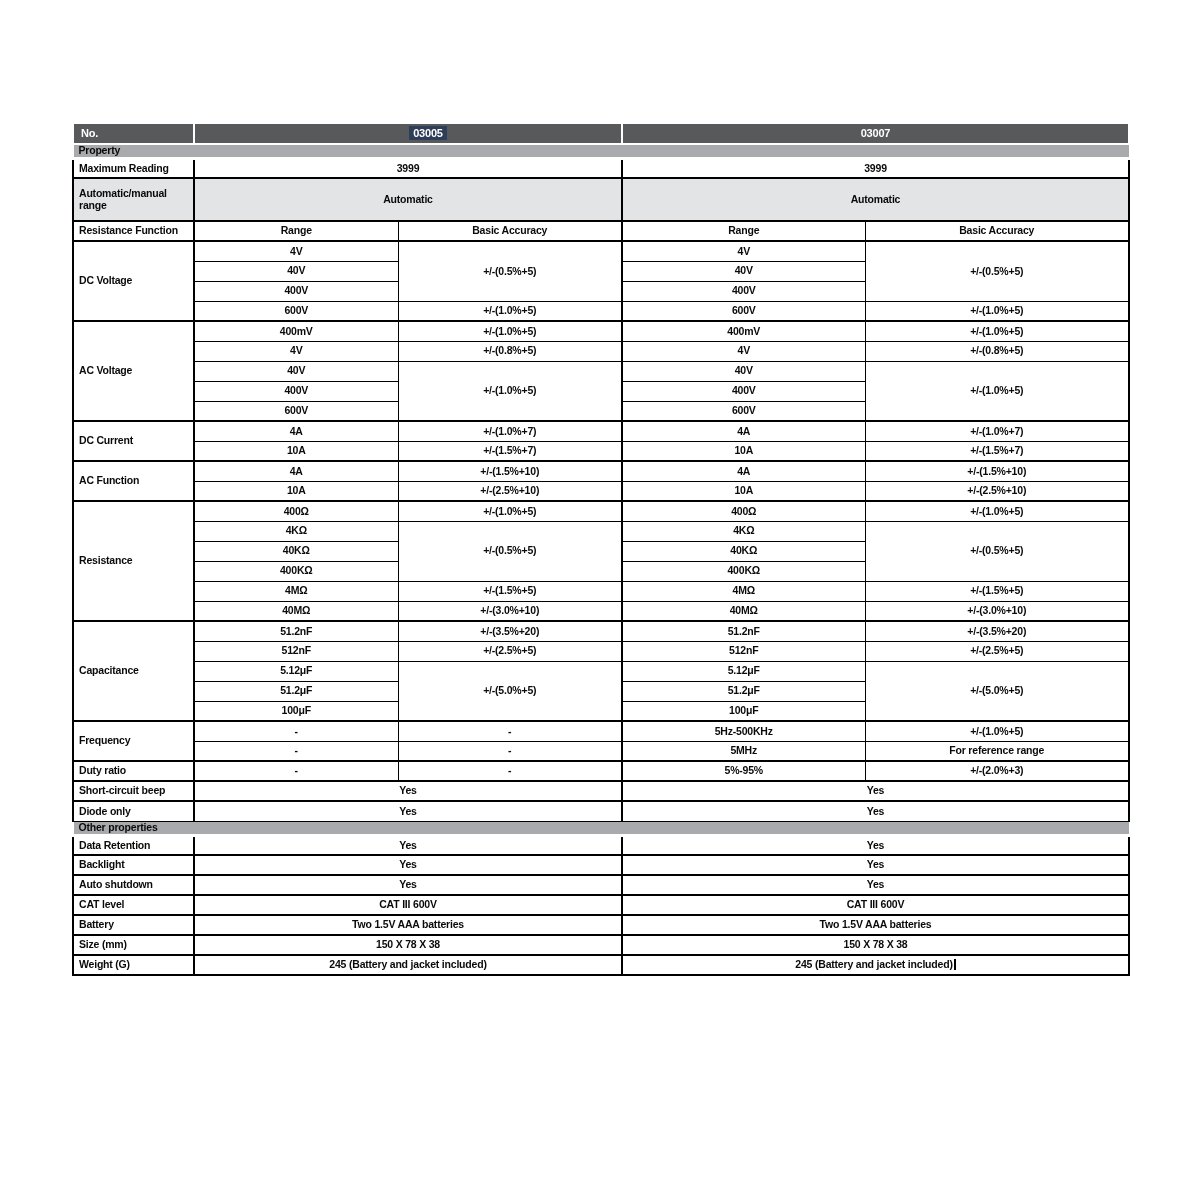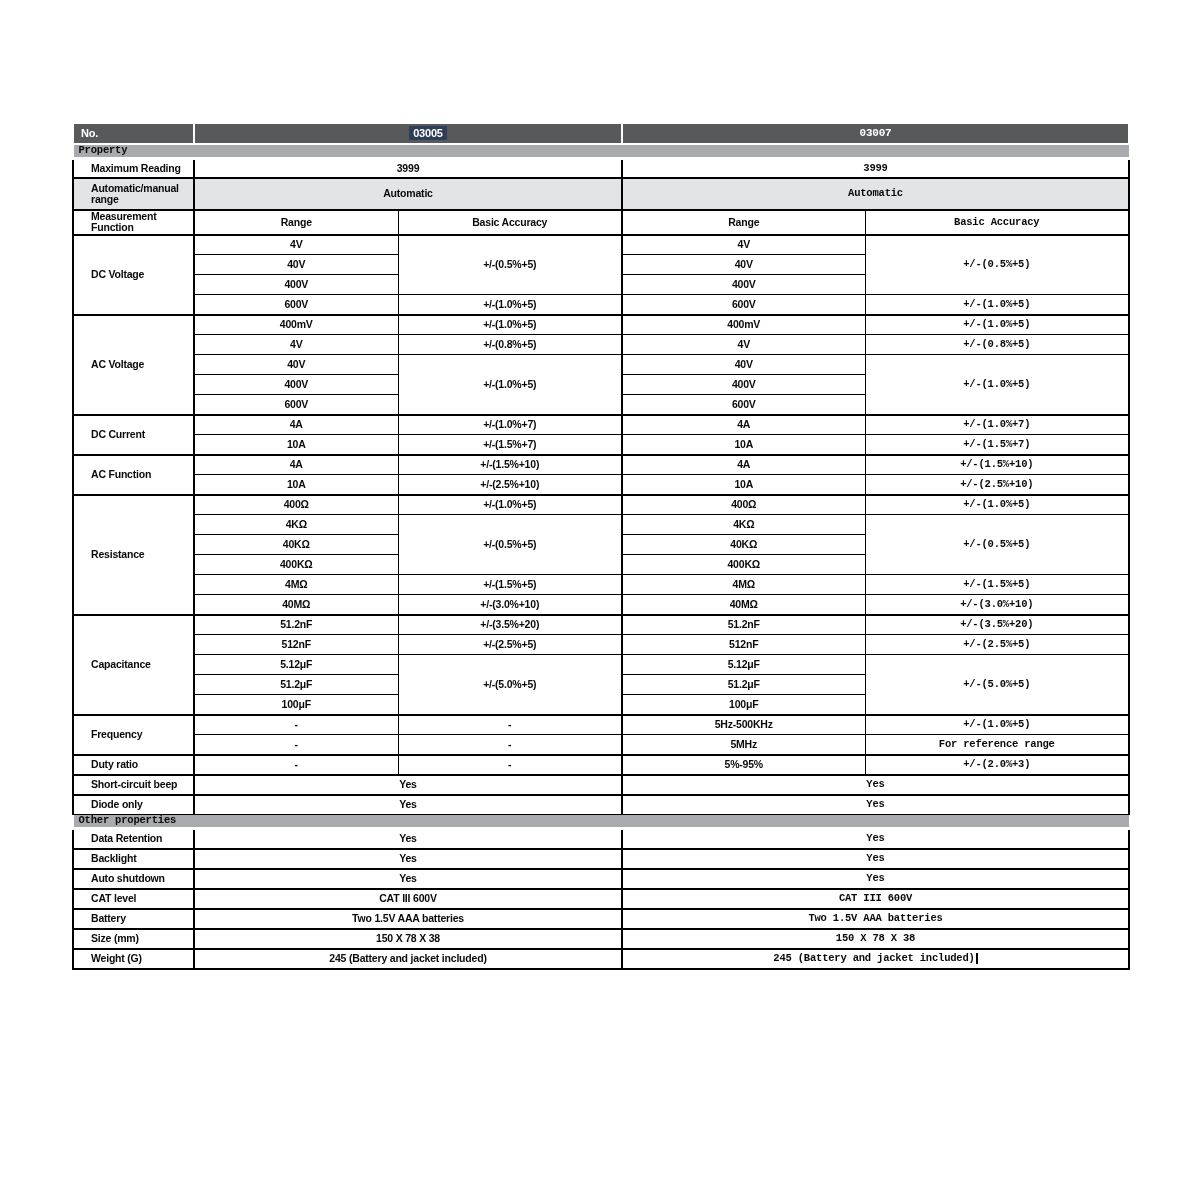--- a/index.html
+++ b/index.html
@@ -21,23 +21,23 @@
   table.spec{border-collapse:collapse;table-layout:fixed;width:1056px;}
   td{
     border:1px solid var(--border);
     height:20px;line-height:1.08;
     text-align:center;vertical-align:middle;
     font-size:10.5px;font-weight:700;color:#0a0a0a;
     letter-spacing:-0.2px;padding:0 2px;
     overflow:hidden;
   }
   td.cs0{border-left-width:2px;}
-  td.ce0{border-right-width:2px;text-align:left;padding-left:17px;}
+  td.ce0{border-right-width:2px;text-align:left;padding-left:5px;}
   td.ce2{border-right-width:2px;}
-  td.ce4{border-right-width:2px;font-family:Liberation Mono, monospace;}
+  td.ce4{border-right-width:2px;}
   tr.grp td{border-top-width:2px;}
   tr.last td{border-bottom-width:2px;}
   
   tr.hdr td{
     background:var(--header-bg);color:var(--header-text);
     border:0 solid #fff;border-right-width:2px;border-bottom-width:2px;
     height:20px;font-size:11px;
   }
   tr.hdr td.cs0{border-left-width:2px;border-left-color:#fff;}
   tr.hdr td.ce0{border-right-color:#fff;padding-left:7px;}
@@ -45,21 +45,21 @@
   tr.hdr td.ce4{border-right-color:#fff;}
   
   tr.band td{
     background:var(--band-bg);
     border:1px solid #fff;border-bottom:3px solid #fff;
     height:14px;text-align:left;padding-left:5px;color:#0a0a0a;
   }
   tr.band td.cs0{border-left-color:#fff;margin-top:43px;}
   tr.band td.ce4{border-right-color:#fff;}
   
-  tr.shade td{background:var(--shade-bg);height:32px;}
+  tr.shade td{background:var(--shade-bg);height:43px;}
   .selected{background:var(--sel-bg);color:#fff;padding:1px 4px;margin-left:40px;}
   .caret{
     display:inline-block;width:2px;height:11px;background:#000;
     vertical-align:text-bottom;margin-left:1px;
   }
 </style>
 </head>
 <body>
 
 <div class="page">
@@ -84,21 +84,21 @@
           <td class="cs0 ce0"><span>Maximum Reading</span></td>
           <td colspan="2" class="cs1 ce2"><span>3999</span></td>
           <td colspan="2" class="cs3 ce4"><span>3999</span></td>
         </tr>
         <tr class="grp shade">
           <td class="cs0 ce0"><span>Automatic/manual range</span></td>
           <td colspan="2" class="cs1 ce2"><span>Automatic</span></td>
           <td colspan="2" class="cs3 ce4"><span>Automatic</span></td>
         </tr>
         <tr class="grp">
-          <td class="cs0 ce0"><span>Measurement Function</span></td>
+          <td class="cs0 ce0"><span>Resistance Function</span></td>
           <td class="cs1 ce1"><span>Range</span></td>
           <td class="cs2 ce2"><span>Basic Accuracy</span></td>
           <td class="cs3 ce3"><span>Range</span></td>
           <td class="cs4 ce4"><span>Basic Accuracy</span></td>
         </tr>
         <tr class="grp">
           <td rowspan="4" class="cs0 ce0"><span>DC Voltage</span></td>
           <td class="cs1 ce1"><span>4V</span></td>
           <td rowspan="3" class="cs2 ce2"><span>+/-(0.5%+5)</span></td>
           <td class="cs3 ce3"><span>4V</span></td>

